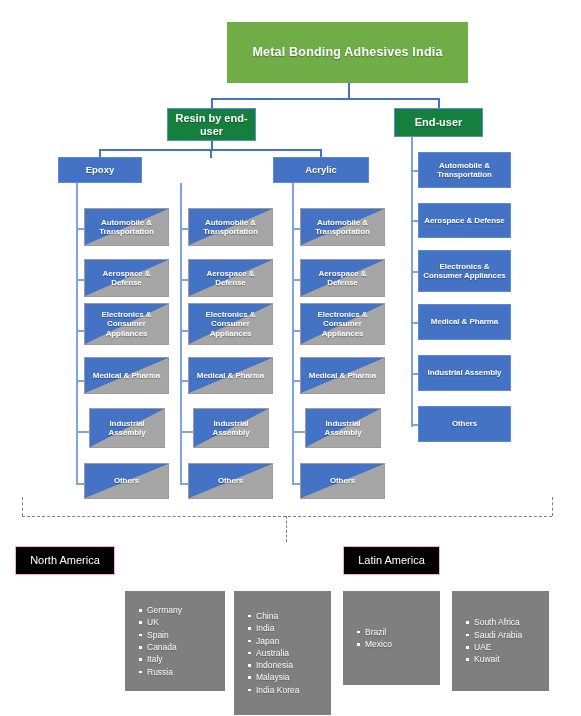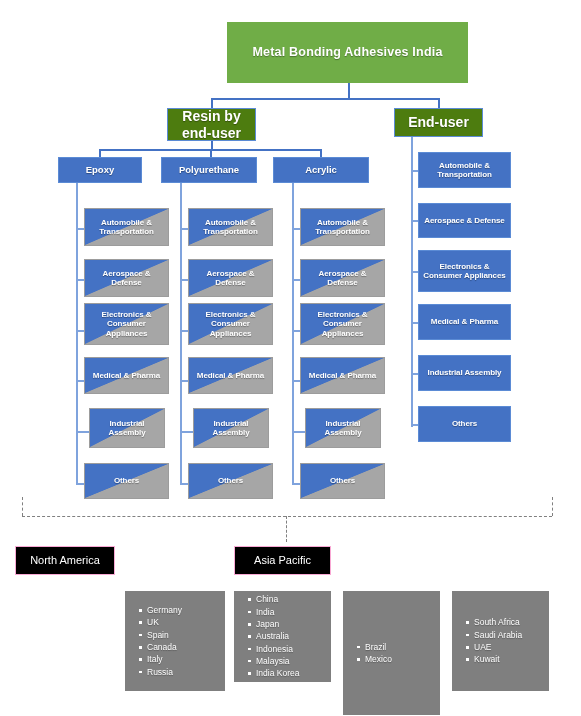--- a/index.html
+++ b/index.html
@@ -17,22 +17,22 @@
     color:#ffffff;font-weight:bold;line-height:1.15;
     text-shadow:0 1px 1px rgba(0,0,0,.35);
     padding:2px 3px;
   }
 
   .root{
     background:#70AD47;border:1px solid #70AD47;
     font-size:12.5px;letter-spacing:.2px;
   }
   .cat{
-    background:#4d7c0f;border:1px solid #5B8BD5;
-    font-size:14px;
+    background:#15803d;border:1px solid #5B8BD5;
+    font-size:11px;
   }
   .resin{
     background:#4472C4;border:1px solid #5B8BD5;
     font-size:9.5px;
   }
   
   .leaf-split{
     border:1px solid #9c9c9c;
     background:linear-gradient(to bottom right,#4472C4 0%,#4472C4 49.4%,#A6A6A6 50.6%,#A6A6A6 100%);
     font-size:8px;letter-spacing:-.1px;
@@ -90,21 +90,20 @@
 
   <div class="node cat" style="left:394px;top:108px;width:89px;height:29px;">End-user</div>
 
   <div class="ln lnv" style="left:211px;top:141px;width:1.5px;height:9px;"></div>
   <div class="ln lnh" style="left:99px;top:149px;width:222px;height:1.5px;"></div>
   <div class="ln lnv" style="left:99px;top:149px;width:1.5px;height:9px;"></div>
   <div class="ln lnv" style="left:210px;top:149px;width:1.5px;height:9px;"></div>
   <div class="ln lnv" style="left:320px;top:149px;width:1.5px;height:9px;"></div>
 
   <div class="node resin" style="left:58px;top:157px;width:84px;height:26px;">Epoxy</div>
-  <div class="node resin" style="left:161px;top:157px;width:96px;height:26px;">Polyurethane</div>
   <div class="node resin" style="left:273px;top:157px;width:96px;height:26px;">Acrylic</div>
 
   <div class="ln lnv ln-light" style="left:76px;top:183px;width:1.5px;height:301px;"></div>
   <div class="ln lnh ln-light" style="left:76px;top:228px;width:9px;height:1.5px;"></div>
   <div class="ln lnh ln-light" style="left:76px;top:279px;width:9px;height:1.5px;"></div>
   <div class="ln lnh ln-light" style="left:76px;top:330px;width:9px;height:1.5px;"></div>
   <div class="ln lnh ln-light" style="left:76px;top:380px;width:9px;height:1.5px;"></div>
   <div class="ln lnh ln-light" style="left:76px;top:431px;width:14px;height:1.5px;"></div>
   <div class="ln lnh ln-light" style="left:76px;top:483px;width:9px;height:1.5px;"></div>
 
@@ -159,47 +158,47 @@
   <div class="node leaf-solid" style="left:418px;top:304px;width:93px;height:36px;">Medical &amp; Pharma</div>
   <div class="node leaf-solid" style="left:418px;top:355px;width:93px;height:36px;">Industrial Assembly</div>
   <div class="node leaf-solid" style="left:418px;top:406px;width:93px;height:36px;">Others</div>
 
   <div class="dash-v" style="left:22px;top:497px;height:19px;"></div>
   <div class="dash-h" style="left:22px;top:516px;width:530px;"></div>
   <div class="dash-v" style="left:552px;top:497px;height:19px;"></div>
   <div class="dash-v" style="left:286px;top:516px;height:26px;"></div>
 
   <div class="region-head" style="left:15px;top:546px;width:100px;height:29px;">North America</div>
-  <div class="region-head" style="left:234px;top:546px;width:97px;height:29px;">Asia Pacific</div>
+  <div class="region-head" style="left:343px;top:546px;width:97px;height:29px;">Latin America</div>
 
 
   <div class="region-body" style="left:125px;top:591px;width:100px;height:100px;">
     <ul>
       <li>Germany</li>
       <li>UK</li>
       <li>Spain</li>
       <li>Canada</li>
       <li>Italy</li>
       <li>Russia</li>
     </ul>
   </div>
 
-  <div class="region-body" style="left:234px;top:591px;width:97px;height:91px;">
+  <div class="region-body" style="left:234px;top:591px;width:97px;height:124px;">
     <ul>
       <li>China</li>
       <li>India</li>
       <li>Japan</li>
       <li>Australia</li>
       <li>Indonesia</li>
       <li>Malaysia</li>
       <li>India Korea</li>
     </ul>
   </div>
 
-  <div class="region-body" style="left:343px;top:591px;width:97px;height:124px;">
+  <div class="region-body" style="left:343px;top:591px;width:97px;height:94px;">
     <ul>
       <li>Brazil</li>
       <li>Mexico</li>
     </ul>
   </div>
 
   <div class="region-body" style="left:452px;top:591px;width:97px;height:100px;">
     <ul>
       <li>South Africa</li>
       <li>Saudi Arabia</li>

